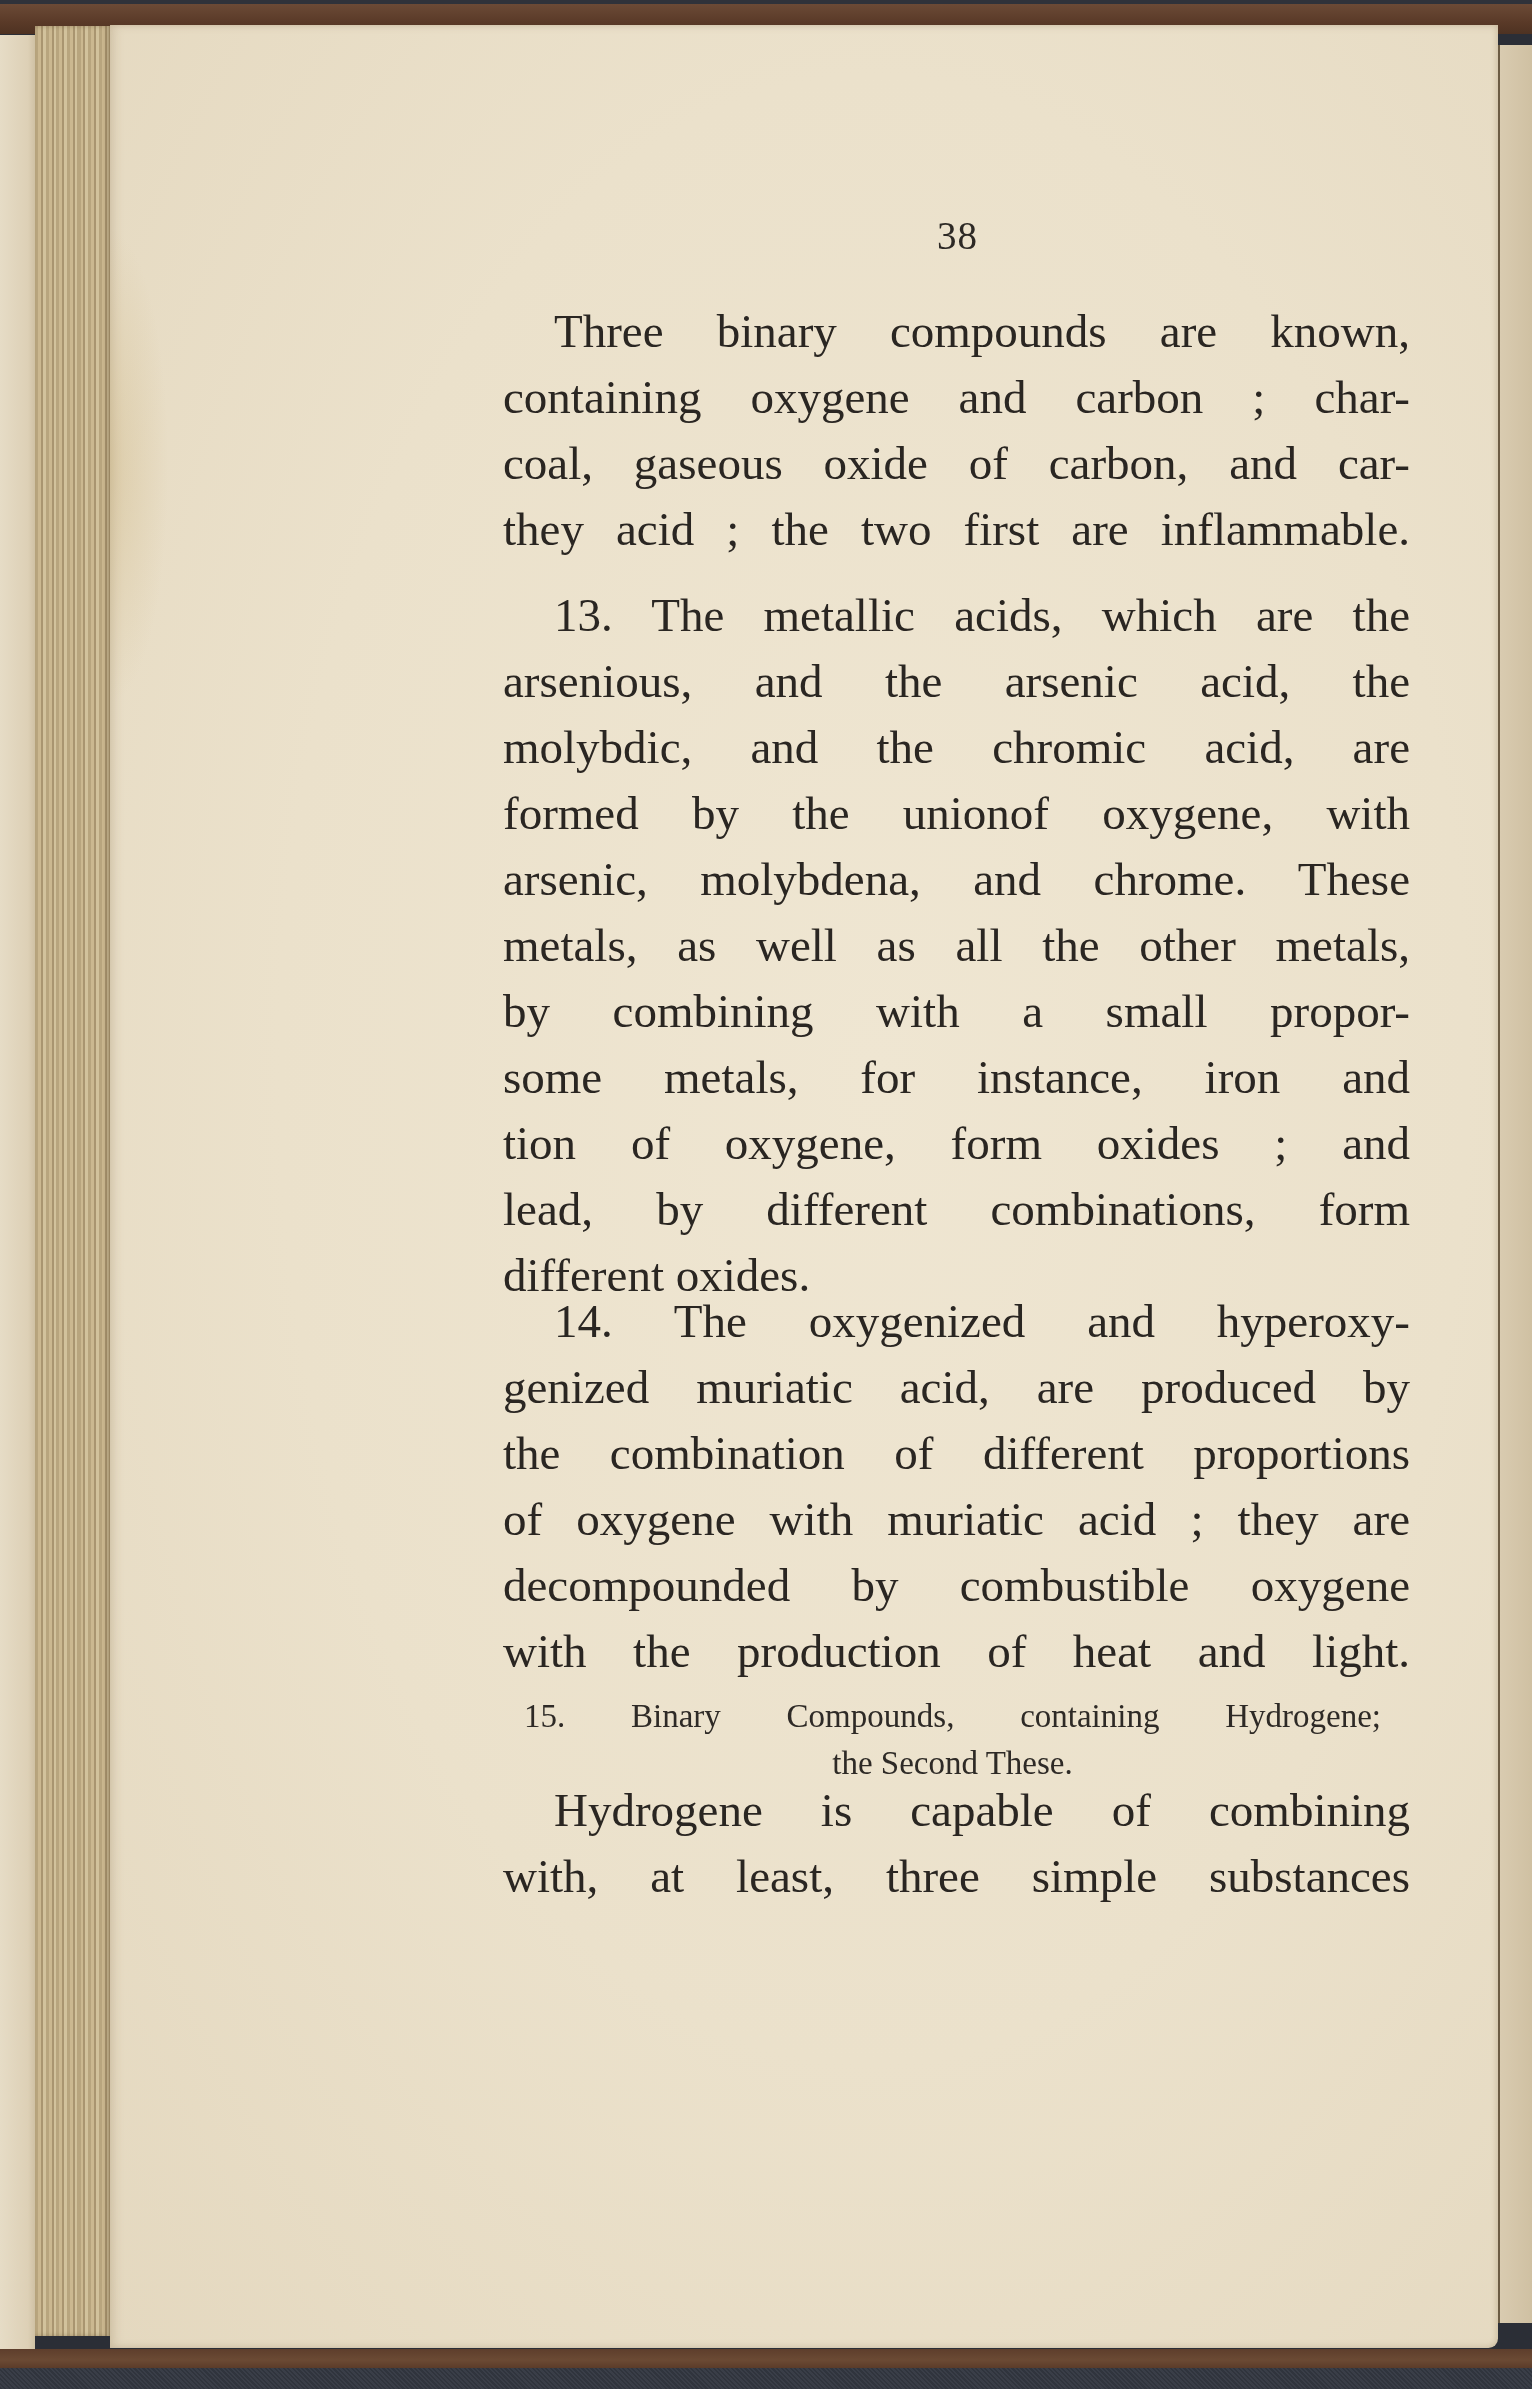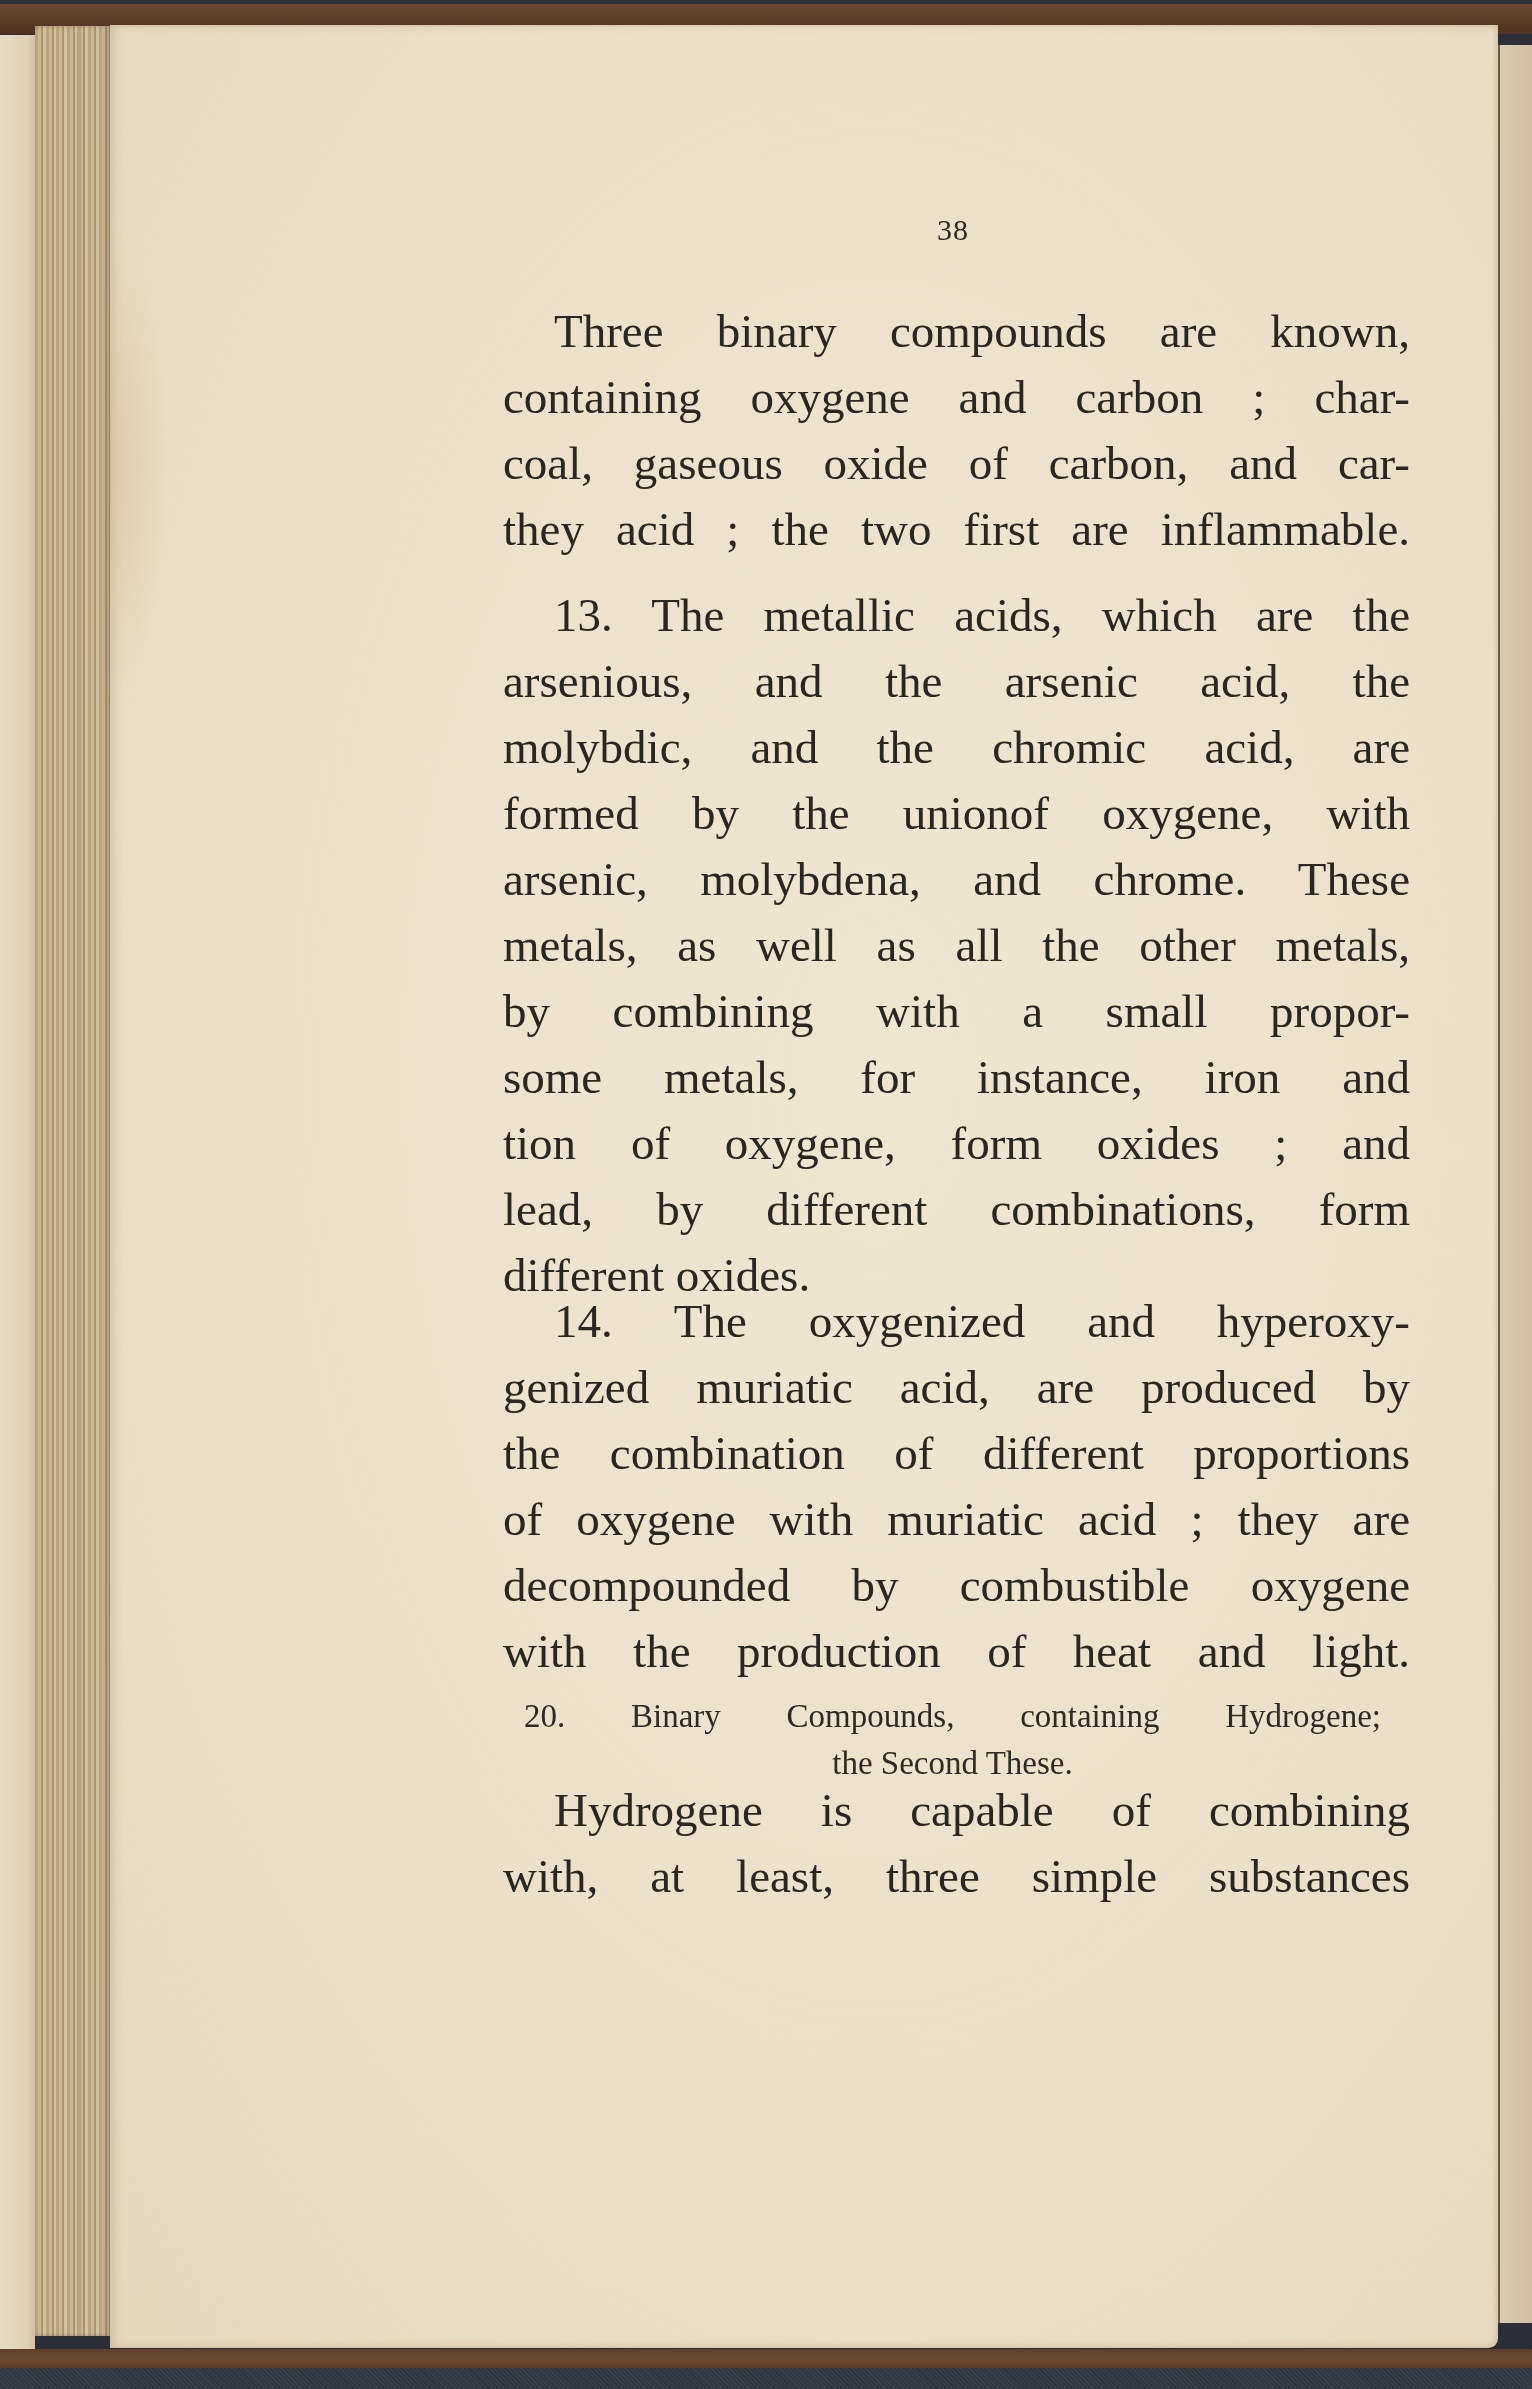--- a/index.html
+++ b/index.html
@@ -72,21 +72,21 @@
       position: absolute;
       left: 503px;
       top: 208px;
       width: 907px;
       color: #2a2622;
     }
     .page-number {
       position: absolute;
       left: 937px;
       top: 213px;
-      font-size: 30px;
+      font-size: 39px;
       color: #2d2925;
       letter-spacing: 1.1px;
     }
     .para {
       font-size: 47px;
       line-height: 66px;
       text-align: justify;
       text-align-last: auto;
       margin: 0;
       hyphens: none;
@@ -158,21 +158,21 @@
   <div class="para p3">
     <span class="line indent">14. The oxygenized and hyperoxy-</span>
     <span class="line">genized muriatic acid, are produced by</span>
     <span class="line">the combination of different proportions</span>
     <span class="line">of oxygene with muriatic acid ; they are</span>
     <span class="line">decompounded by combustible oxygene</span>
     <span class="line">with the production of heat and light.</span>
   </div>
 
   <div class="heading">
-    <span class="line first">20. Binary Compounds, containing Hydrogene;</span>
+    <span class="line first">15. Binary Compounds, containing Hydrogene;</span>
     <span class="line">the Second These.</span>
   </div>
 
   <div class="para p4">
     <span class="line indent">Hydrogene is capable of combining</span>
     <span class="line">with, at least, three simple substances</span>
   </div>
 
 </div>
 

